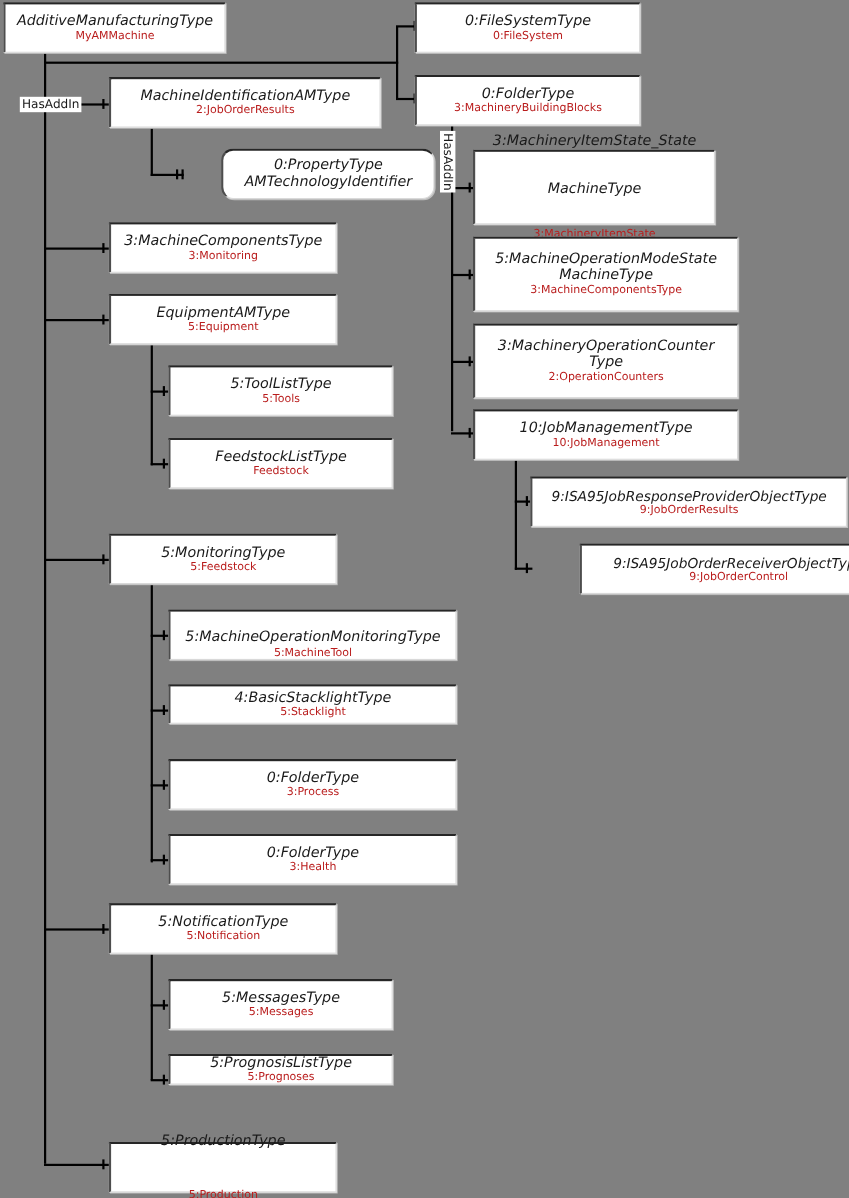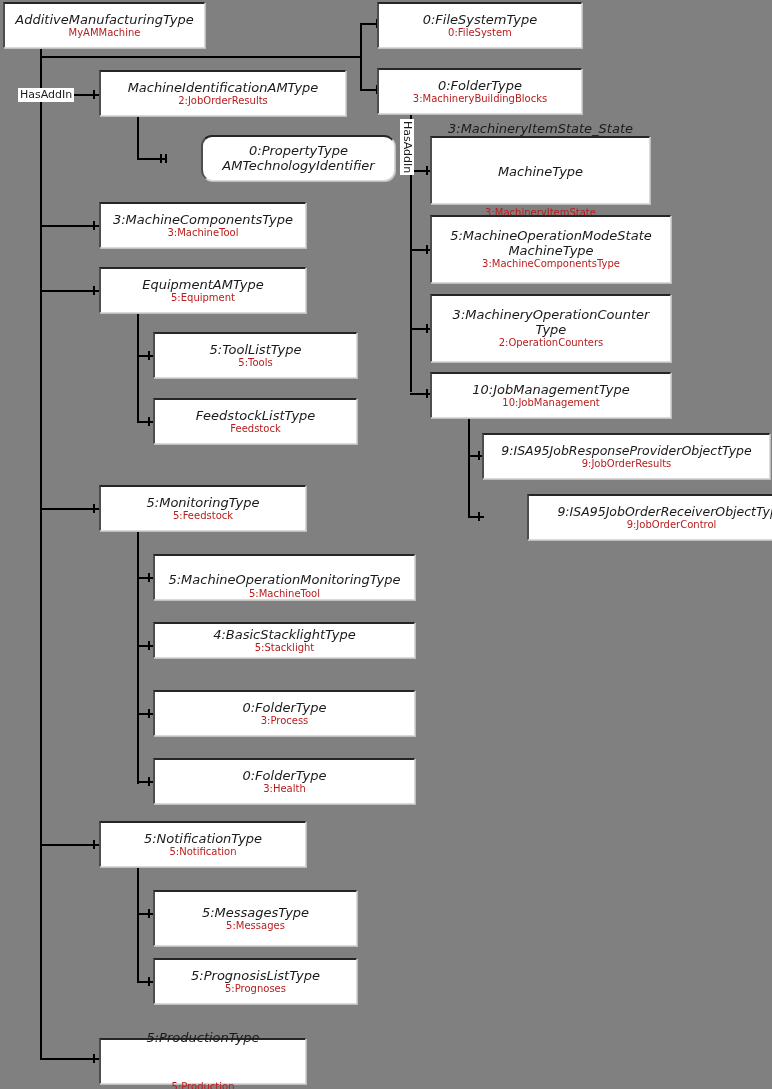--- a/index.html
+++ b/index.html
@@ -177,21 +177,21 @@
     <span class="bname">2:JobOrderResults</span>
   </div>
 
   <div class="node rounded" style="left:165px; top:135px; width:194px; height:46px;margin-left:36px;">
     <span class="tname">0:PropertyType</span>
     <span class="tname">AMTechnologyIdentifier</span>
   </div>
 
   <div class="node" style="left:99px; top:202px; width:207px; height:46px;">
     <span class="tname">3:MachineComponentsType</span>
-    <span class="bname">3:MachineTool</span>
+    <span class="bname">3:Monitoring</span>
   </div>
 
   <div class="node" style="left:99px; top:267px; width:207px; height:46px;">
     <span class="tname">EquipmentAMType</span>
     <span class="bname">5:Equipment</span>
   </div>
 
   <div class="node" style="left:153px; top:332px; width:204px; height:46px;">
     <span class="tname">5:ToolListType</span>
     <span class="bname">5:Tools</span>
@@ -225,26 +225,26 @@
   <div class="node" style="left:153px; top:758px; width:262px; height:46px;">
     <span class="tname">0:FolderType</span>
     <span class="bname">3:Health</span>
   </div>
 
   <div class="node" style="left:99px; top:821px; width:207px; height:46px;">
     <span class="tname">5:NotificationType</span>
     <span class="bname">5:Notification</span>
   </div>
 
-  <div class="node" style="left:153px; top:890px; width:204px; height:56px;">
+  <div class="node" style="left:153px; top:890px; width:204px; height:46px;">
     <span class="tname">5:MessagesType</span>
     <span class="bname">5:Messages</span>
   </div>
 
-  <div class="node" style="left:153px; top:958px; width:204px; height:46px;">
+  <div class="node" style="left:153px; top:958px; width:204px; height:28px;">
     <span class="tname">5:PrognosisListType</span>
     <span class="bname">5:Prognoses</span>
   </div>
 
   <div class="node" style="left:99px; top:1038px; width:207px; height:46px;gap:36px;">
     <span class="tname">5:ProductionType</span>
     <span class="bname">5:Production</span>
   </div>
 
   <div class="node" style="left:377px; top:2px; width:205px; height:46px;">

